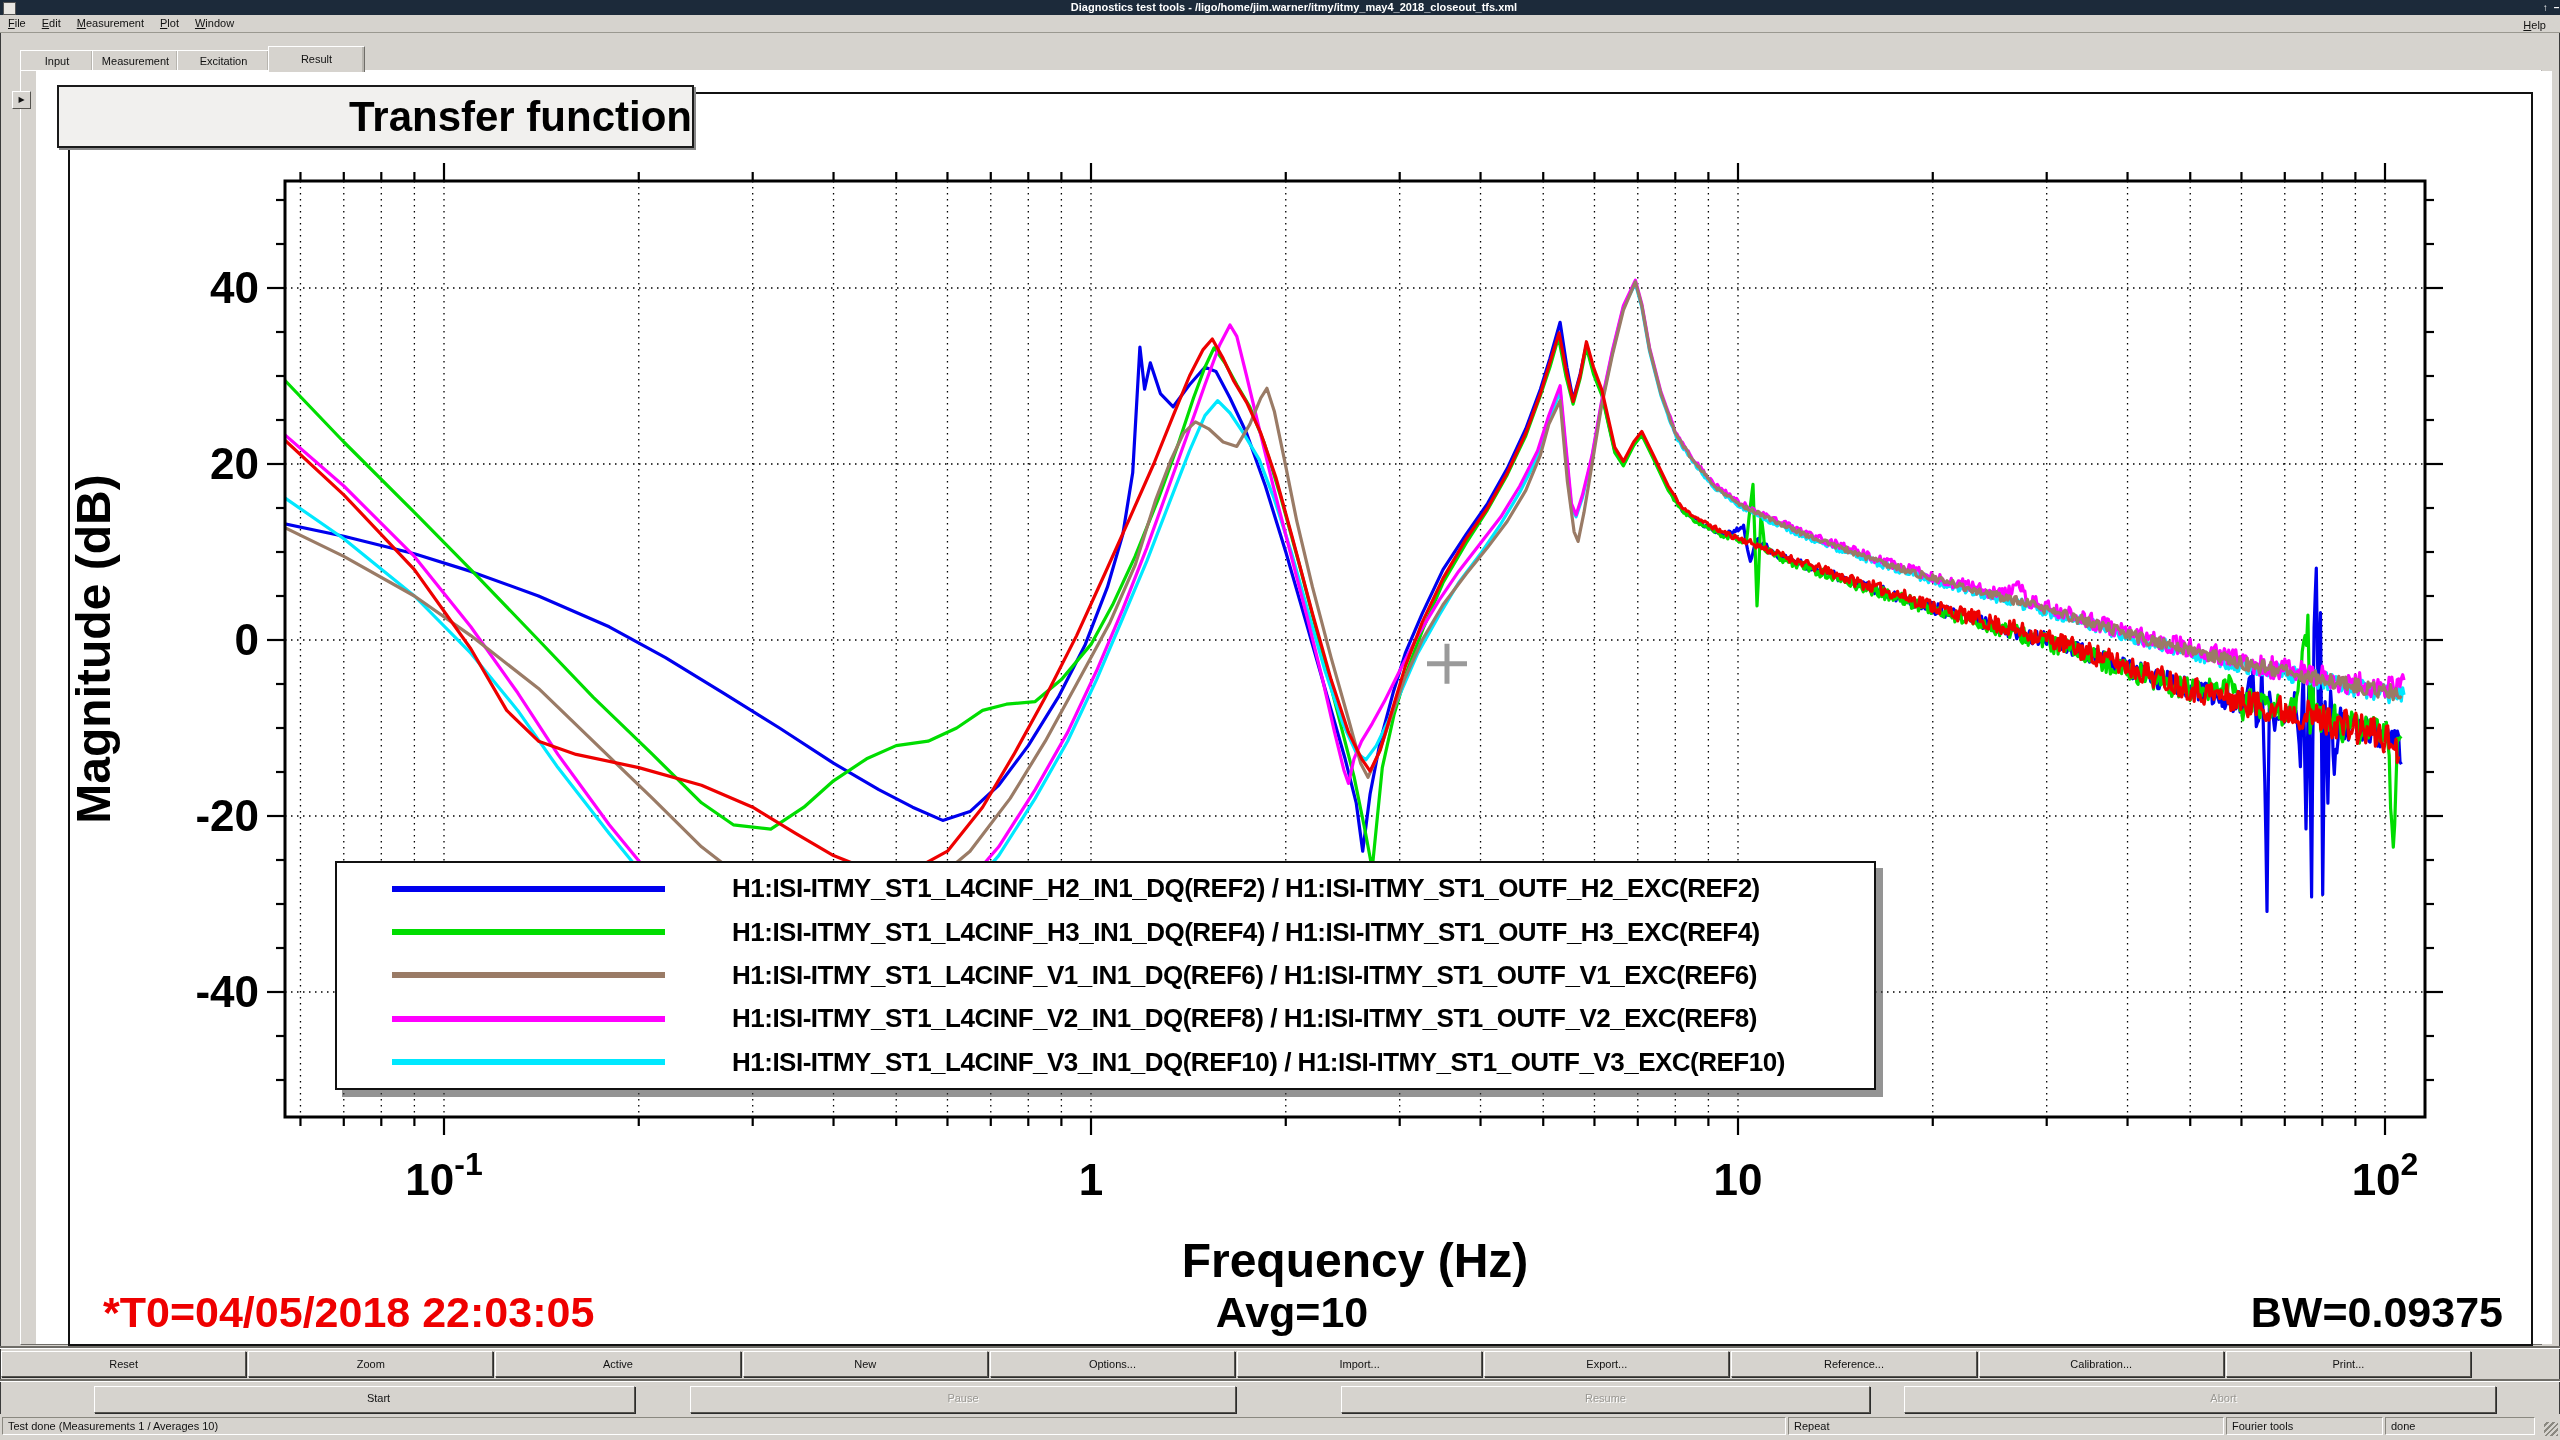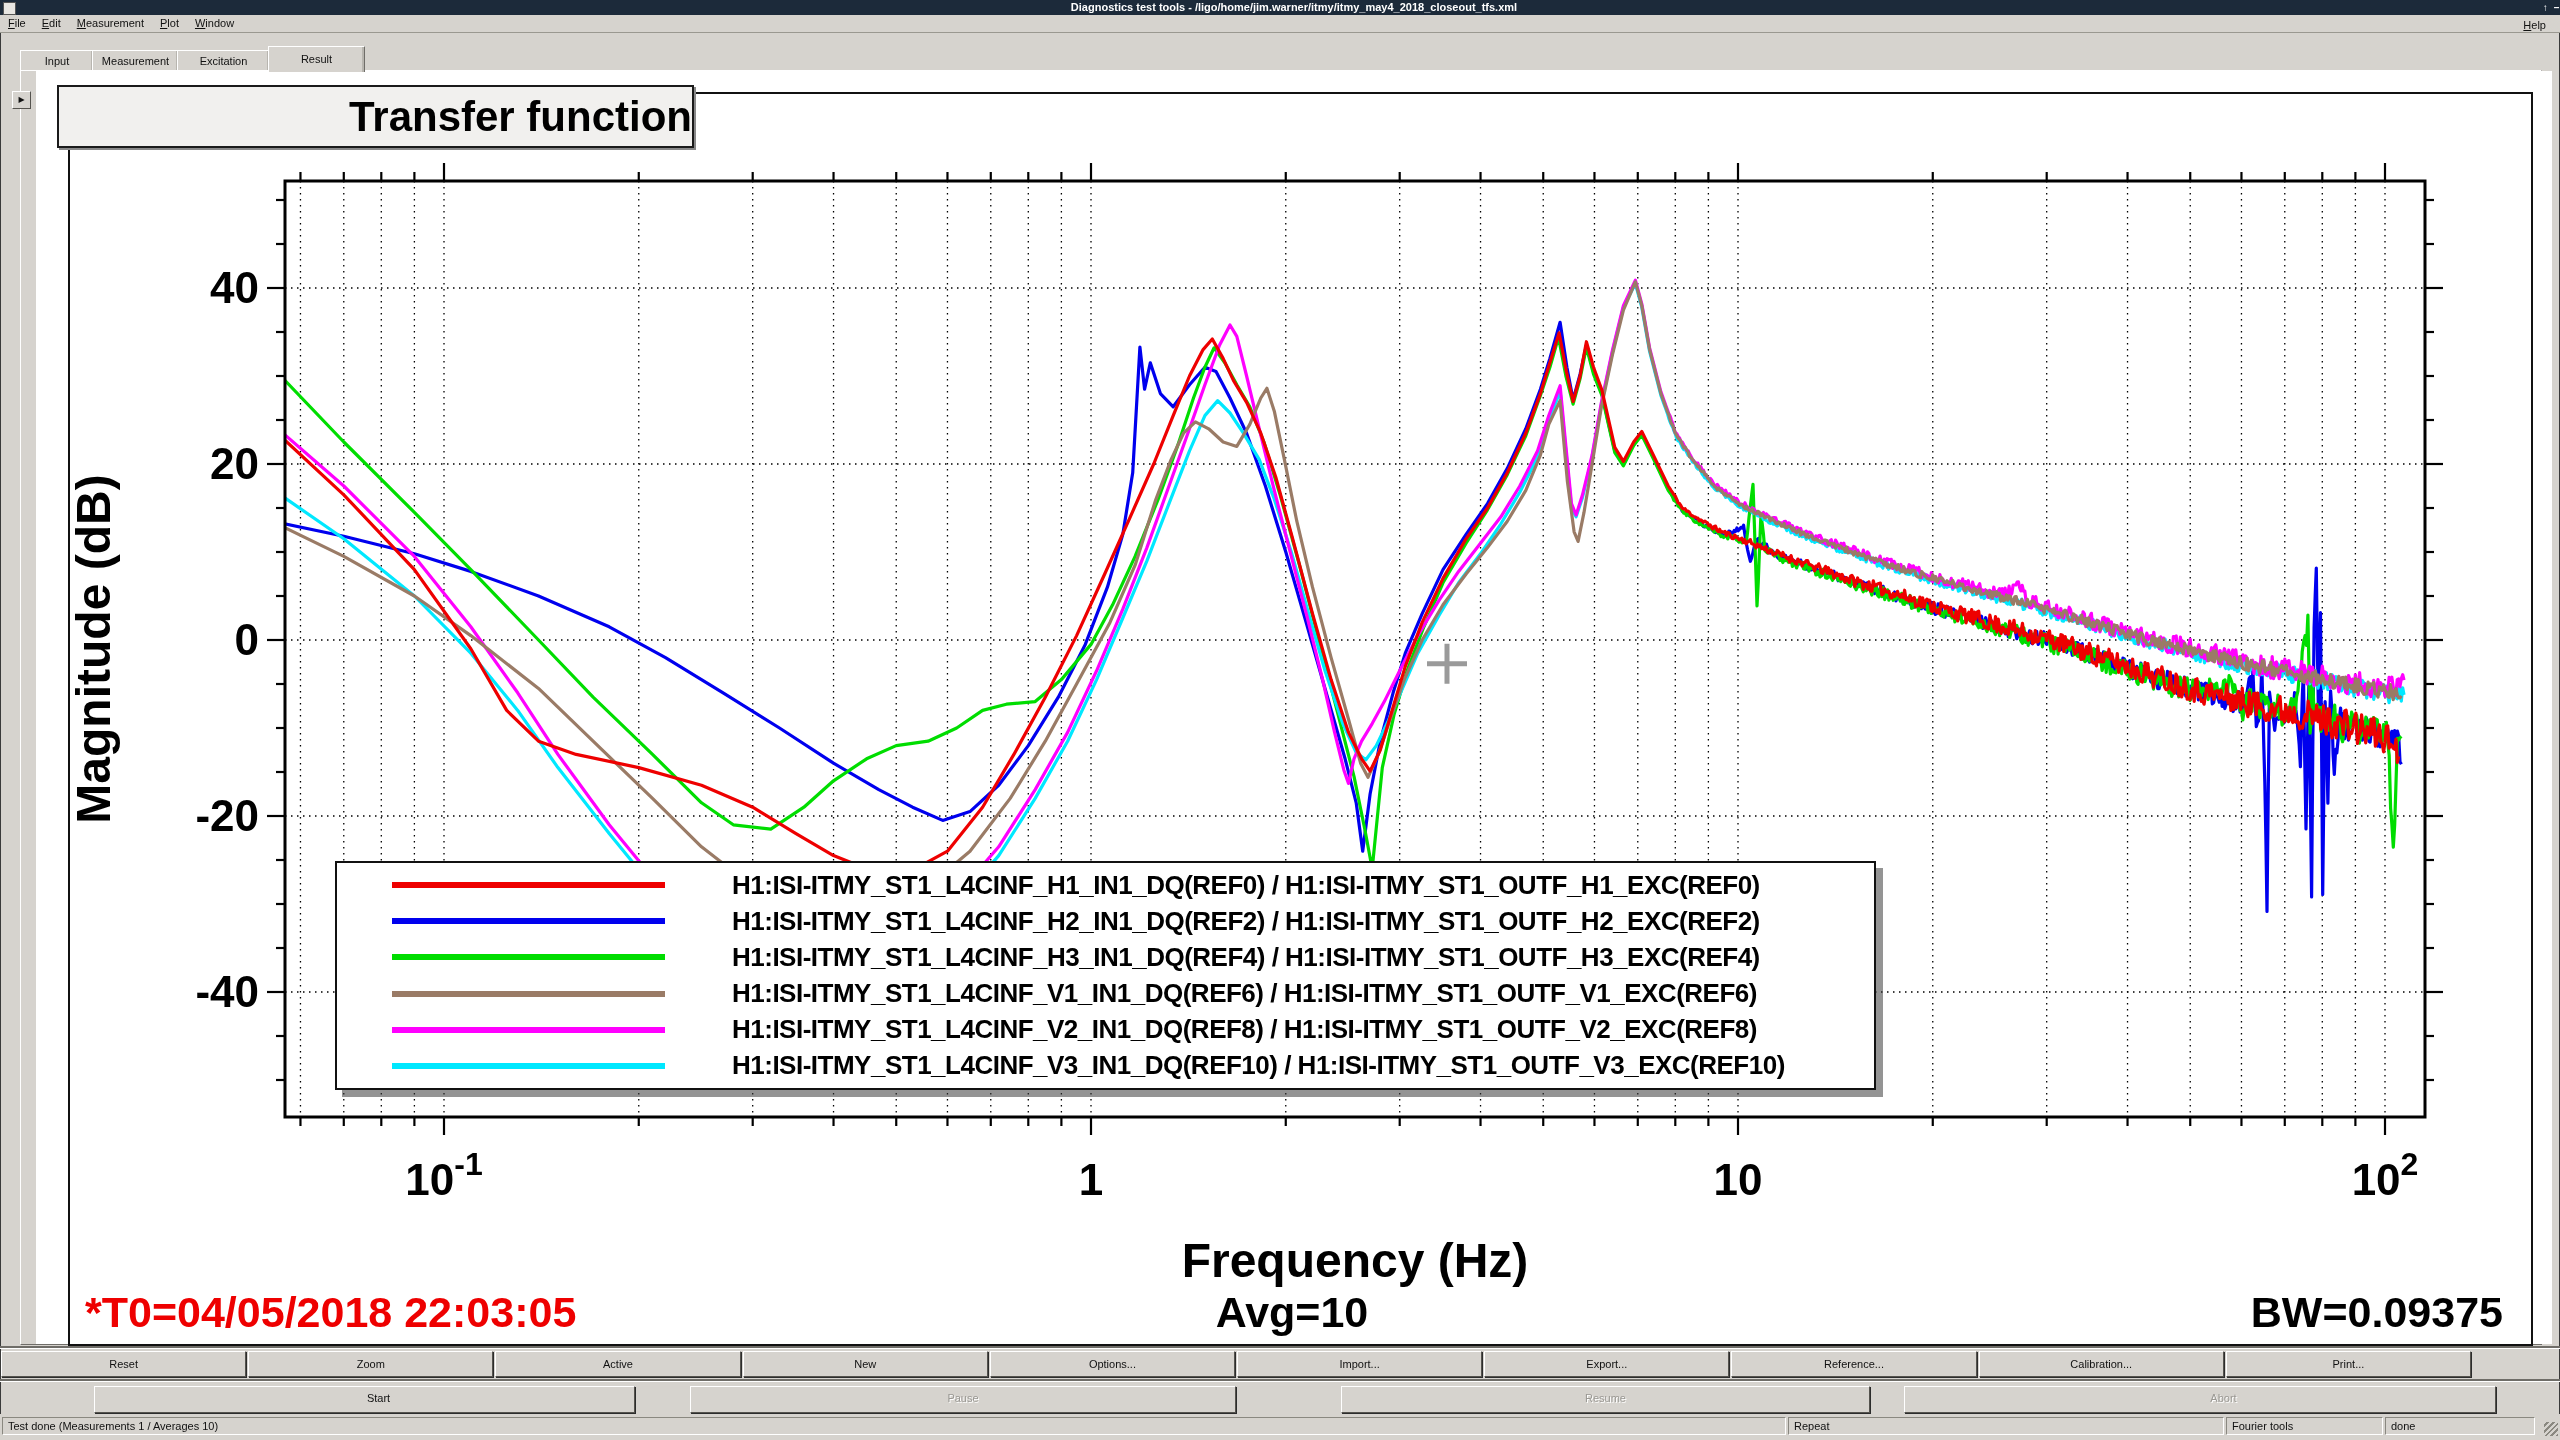--- a/index.html
+++ b/index.html
@@ -35,21 +35,21 @@
   #chart-svg{position:absolute;left:0;top:0;}
   
   #legend{position:absolute;left:335px;top:861px;width:1541px;height:229px;background:#fff;
           border:2px solid #111;box-shadow:7px 7px 0 rgba(60,60,60,0.55);
           display:flex;flex-direction:column;justify-content:space-around;padding:4px 0;box-sizing:border-box;}
   .legend-row{display:flex;align-items:center;height:34px;}
   .legend-swatch{margin-left:55px;width:273px;height:6px;flex:none;}
   .legend-label{margin-left:67px;font-size:26px;font-weight:bold;color:#000;white-space:nowrap;letter-spacing:-0.5px;}
   
   .footnote{position:absolute;top:1288px;font-size:43px;font-weight:bold;white-space:nowrap;}
-  #t0-text{left:85px;color:#ee0000;}
+  #t0-text{left:103px;color:#ee0000;}
   #avg-text{left:1142px;width:300px;text-align:center;color:#000;}
   #bw-text{right:57px;color:#000;}
   
   #sep1{position:absolute;left:0;top:1346px;width:2560px;height:2px;background:#6f6d68;border-bottom:1px solid #fff;}
   #toolbar{position:absolute;left:0;top:1350px;width:2472px;height:28px;display:flex;}
   .tb-btn{flex:1;margin:1px;background:#d6d3ce;border-top:1px solid #fff;border-left:1px solid #fff;
           border-right:1px solid #55534e;border-bottom:1px solid #55534e;box-shadow:1px 1px 0 #2c2c2c;
           font-size:11px;color:#111;text-align:center;line-height:24px;
           font-family:"Liberation Sans",sans-serif;}
   #sep2{position:absolute;left:0;top:1379px;width:2560px;height:2px;background:#6f6d68;border-bottom:1px solid #fff;}
@@ -276,24 +276,20 @@
         <text x="1091" y="1195" text-anchor="middle" font-size="44"><tspan>1</tspan></text>
         <text x="1738" y="1195" text-anchor="middle" font-size="44"><tspan>10</tspan></text>
         <text x="2385" y="1195" text-anchor="middle" font-size="44"><tspan>10</tspan><tspan dy="-20" font-size="32">2</tspan></text>
       </g>
       <text x="1355" y="1277" text-anchor="middle" font-size="48" font-weight="bold" font-family="&quot;Liberation Sans&quot;,sans-serif">Frequency (Hz)</text>
       <text x="110" y="649" text-anchor="middle" font-size="48" font-weight="bold" font-family="&quot;Liberation Sans&quot;,sans-serif" transform="rotate(-90 110 649)">Magnitude (dB)</text>
     </svg>
 
   <div id="legend">
       <div class="legend-row">
-        <div class="legend-swatch" style="background:#ee0000"></div>
-        <div class="legend-label">H1:ISI-ITMY_ST1_L4CINF_H1_IN1_DQ(REF0) / H1:ISI-ITMY_ST1_OUTF_H1_EXC(REF0)</div>
-      </div>
-      <div class="legend-row">
         <div class="legend-swatch" style="background:#0000ee"></div>
         <div class="legend-label">H1:ISI-ITMY_ST1_L4CINF_H2_IN1_DQ(REF2) / H1:ISI-ITMY_ST1_OUTF_H2_EXC(REF2)</div>
       </div>
       <div class="legend-row">
         <div class="legend-swatch" style="background:#00dd00"></div>
         <div class="legend-label">H1:ISI-ITMY_ST1_L4CINF_H3_IN1_DQ(REF4) / H1:ISI-ITMY_ST1_OUTF_H3_EXC(REF4)</div>
       </div>
       <div class="legend-row">
         <div class="legend-swatch" style="background:#9a7b66"></div>
         <div class="legend-label">H1:ISI-ITMY_ST1_L4CINF_V1_IN1_DQ(REF6) / H1:ISI-ITMY_ST1_OUTF_V1_EXC(REF6)</div>

